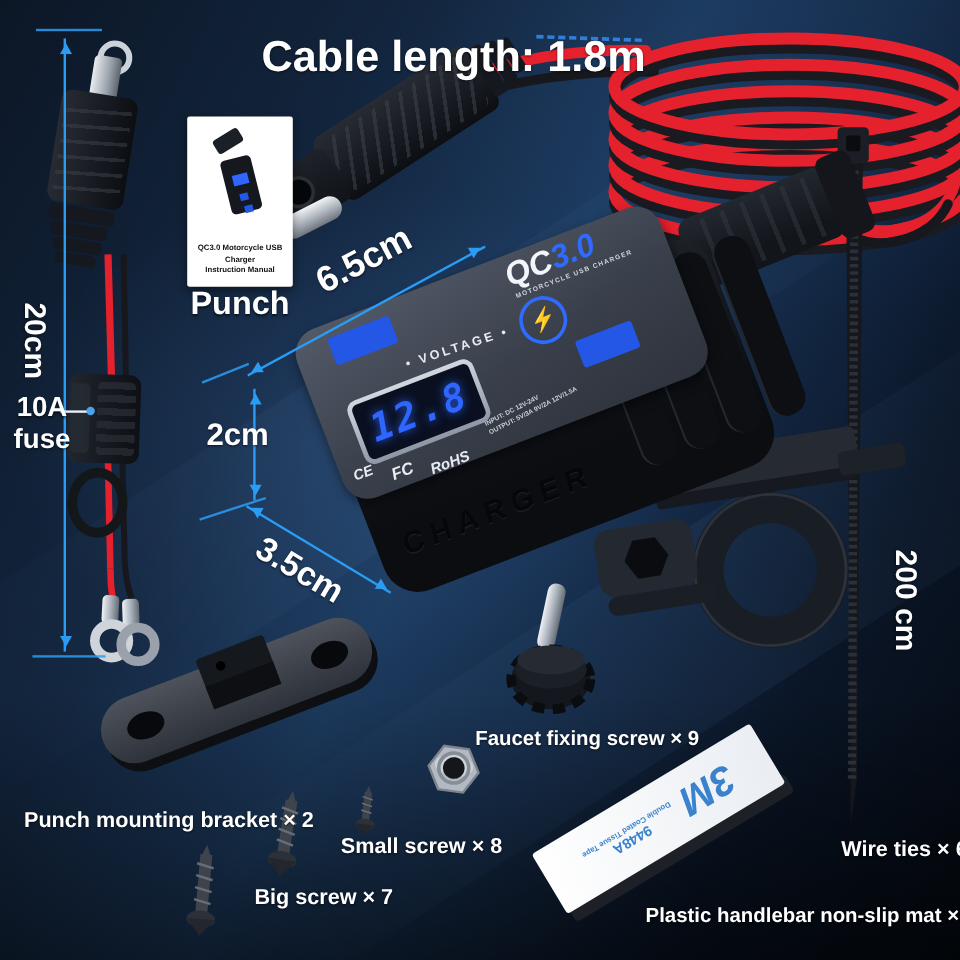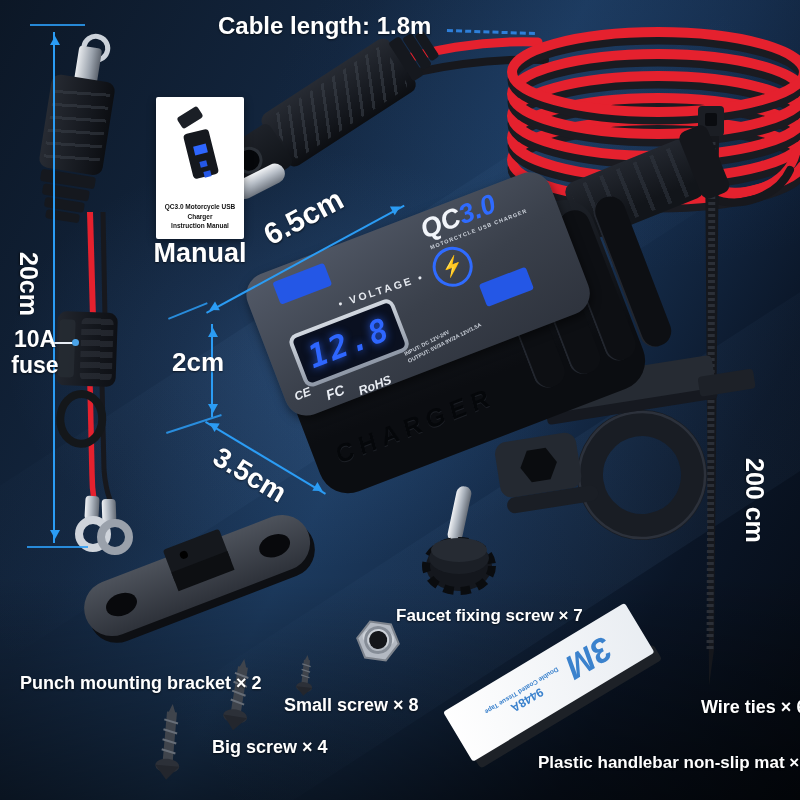--- a/index.html
+++ b/index.html
@@ -363,31 +363,31 @@
   <div class="cap" style="left:27px;top:546px;width:61px;"></div>
   <div class="dim" style="left:206px;top:312px;width:225px;transform:rotate(-28.5deg);"></div>
   <div class="dim" style="left:213px;top:324px;width:93px;transform:rotate(90deg);"></div>
   <div class="cap" style="left:168px;top:318px;width:42px;transform:rotate(-22deg);"></div>
   <div class="cap" style="left:166px;top:432px;width:58px;transform:rotate(-18deg);"></div>
   <div class="dim" style="left:206px;top:421px;width:140px;transform:rotate(31deg);"></div>
   <div class="dash" style="left:447px;top:29px;width:88px;transform:rotate(2deg);"></div>
   <div class="pointer" style="left:50px;top:342px;width:23px;"></div>
   <div class="pointer-dot" style="left:72px;top:339px;"></div>
 
-  <div class="label" style="left:218px;top:12px;font-size:24px;">Cable length: 1.8m</div>
+  <div class="label" style="left:218px;top:26px;font-size:36px;">Cable length: 1.8m</div>
   <div class="label vtext" style="left:14px;top:252px;font-size:25px;">20cm</div>
   <div class="label" style="left:8px;top:326px;font-size:23px;width:54px;text-align:center;line-height:1.15;">
     <div>10A</div>
     <div>fuse</div>
   </div>
-  <div class="label" style="left:152px;top:238px;font-size:27px;width:96px;text-align:center;">Manual</div>
+  <div class="label" style="left:152px;top:238px;font-size:27px;width:96px;text-align:center;">Punch</div>
   <div class="label" style="left:258px;top:222px;font-size:30px;transform:rotate(-28deg);transform-origin:0 0;">6.5cm</div>
   <div class="label" style="left:172px;top:347px;font-size:26px;">2cm</div>
   <div class="label" style="left:224px;top:441px;font-size:28px;transform:rotate(31deg);transform-origin:0 0;">3.5cm</div>
   <div class="label vtext" style="left:740px;top:458px;font-size:25px;">200 cm</div>
 
   <div class="label" style="left:20px;top:673px;font-size:18px;">Punch mounting bracket × 2</div>
-  <div class="label" style="left:212px;top:737px;font-size:18px;">Big screw × 4</div>
+  <div class="label" style="left:212px;top:737px;font-size:18px;">Big screw × 7</div>
   <div class="label" style="left:284px;top:695px;font-size:18px;">Small screw × 8</div>
-  <div class="label" style="left:396px;top:606px;font-size:17px;">Faucet fixing screw × 7</div>
+  <div class="label" style="left:396px;top:606px;font-size:17px;">Faucet fixing screw × 9</div>
   <div class="label" style="left:701px;top:697px;font-size:18px;">Wire ties × 6</div>
   <div class="label" style="left:538px;top:753px;font-size:17px;">Plastic handlebar non-slip mat × 1</div>
 </div>
 
 </body></html>

